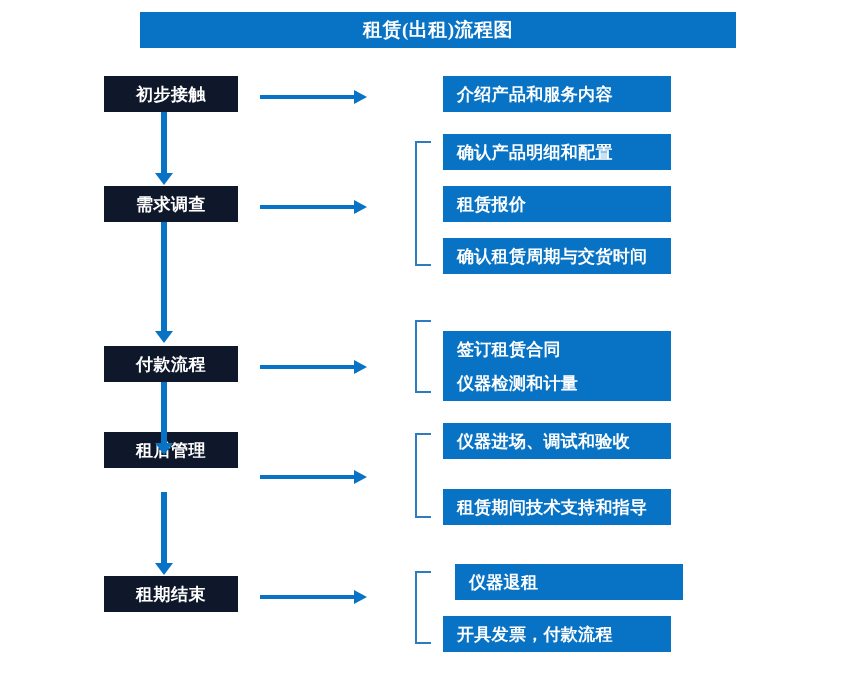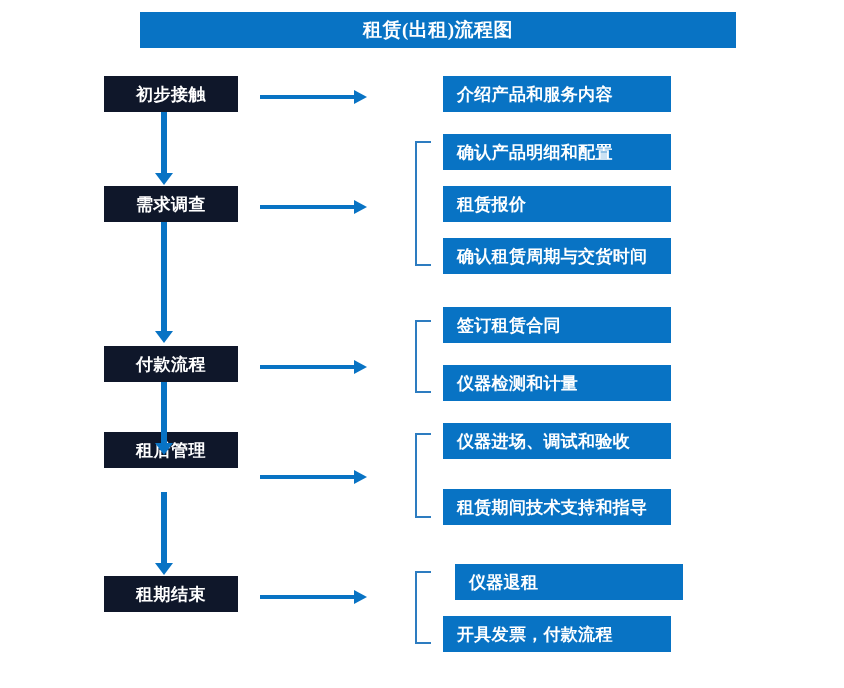--- a/index.html
+++ b/index.html
@@ -135,21 +135,21 @@
       <div class="stage-box" style="top: 186px;">需求调查</div>
       <div class="stage-box" style="top: 346px;">付款流程</div>
       <div class="stage-box" style="top: 432px;">租后管理</div>
       <div class="stage-box" style="top: 576px;">租期结束</div>
     </div>
   <div id="details-layer">
       <div class="detail-box" style="top: 76px;">介绍产品和服务内容</div>
       <div class="detail-box" style="top: 134px;">确认产品明细和配置</div>
       <div class="detail-box" style="top: 186px;">租赁报价</div>
       <div class="detail-box" style="top: 238px;">确认租赁周期与交货时间</div>
-      <div class="detail-box" style="top: 307px;">签订租赁合同</div>
+      <div class="detail-box" style="top: 331px;">签订租赁合同</div>
       <div class="detail-box" style="top: 365px;">仪器检测和计量</div>
       <div class="detail-box" style="top: 423px; font-family: Liberation Serif, serif;">仪器进场、调试和验收</div>
       <div class="detail-box" style="top: 489px;">租赁期间技术支持和指导</div>
       <div class="detail-box" style="top: 564px; margin-left: 12px;">仪器退租</div>
       <div class="detail-box" style="top: 616px;">开具发票，付款流程</div>
     </div>
   <div id="connectors-layer">
       <div class="h-arrow" style="top: 95px;"></div>
       <div class="h-arrow" style="top: 205px;"></div>
       <div class="h-arrow" style="top: 365px;"></div>

